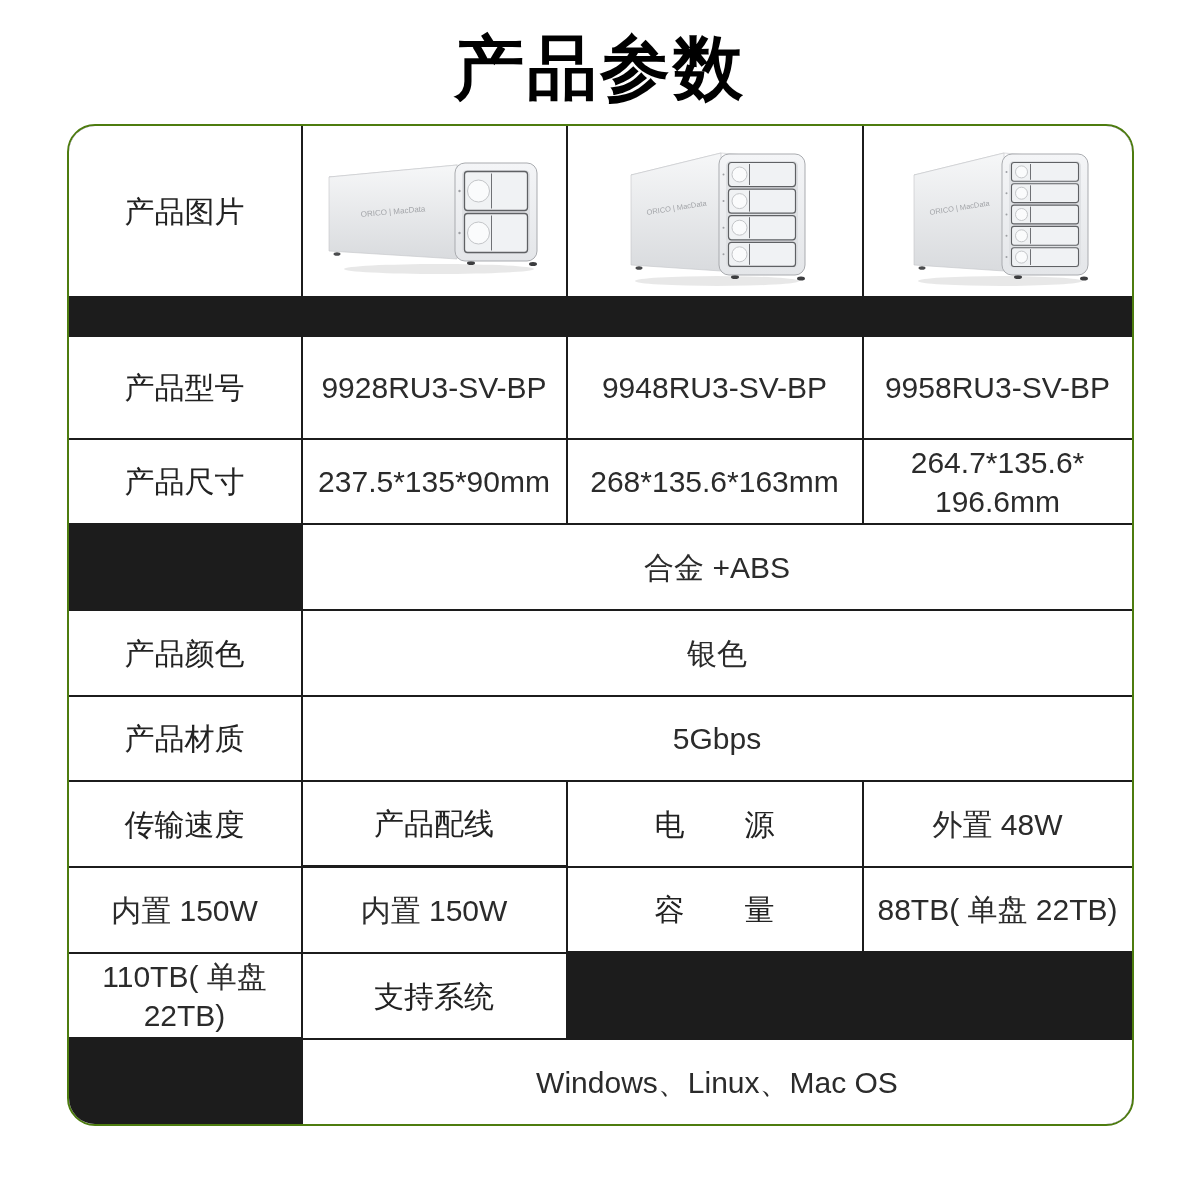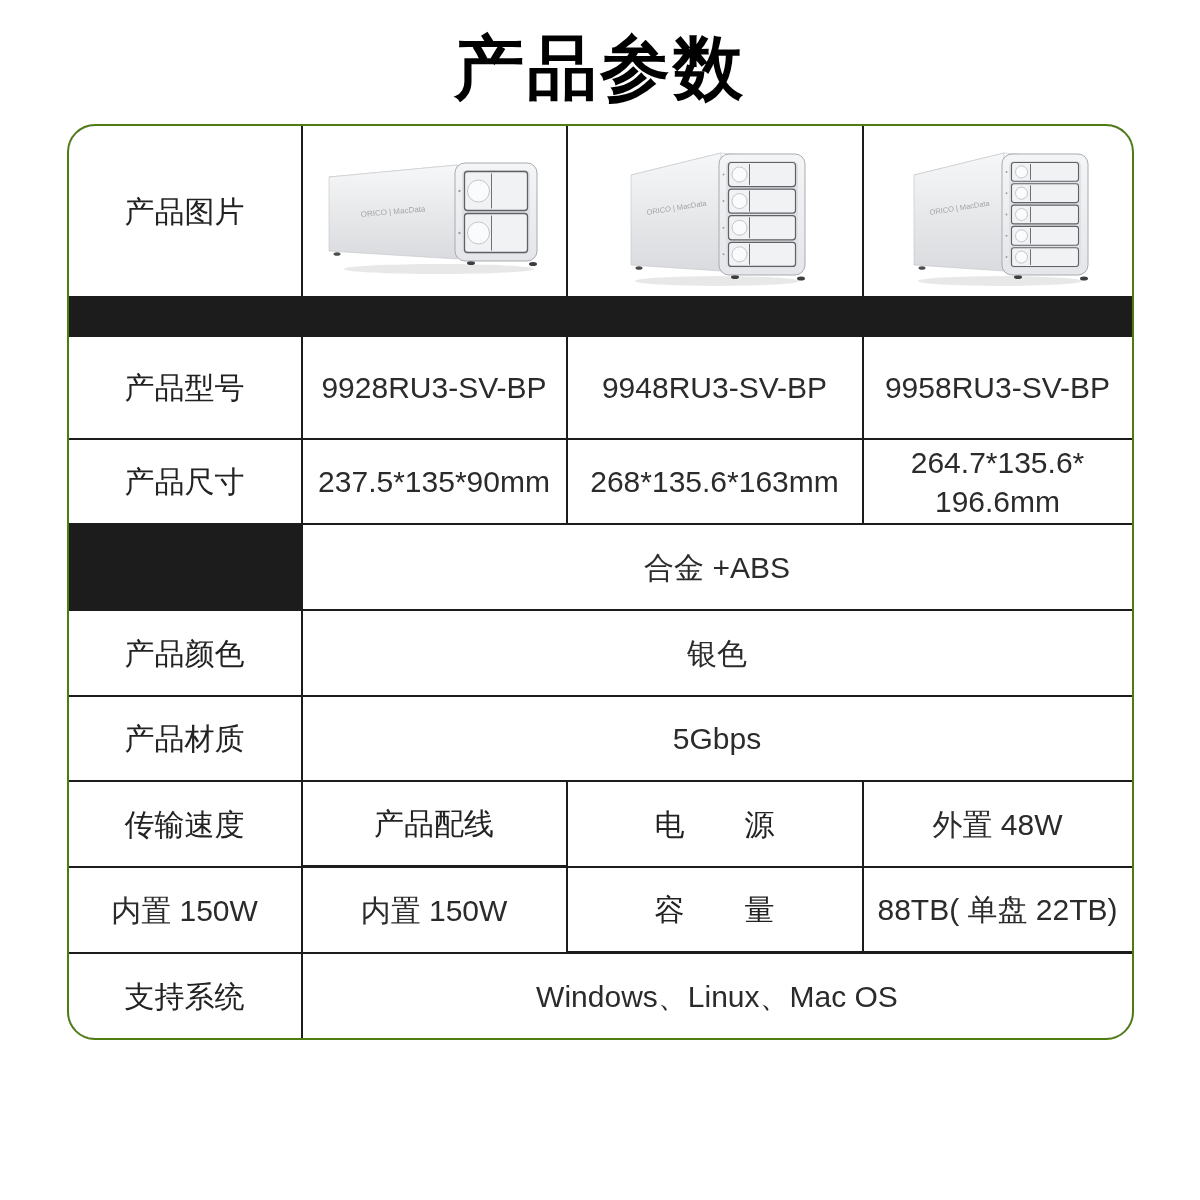--- a/index.html
+++ b/index.html
@@ -205,18 +205,19 @@
 
     <div class="cell label r-83">产品配线</div>
 
     <div class="cell label r-84">电　　源</div>
     <div class="cell r-84">外置 48W</div>
     <div class="cell r-84">内置 150W</div>
     <div class="cell r-84">内置 150W</div>
 
     <div class="cell label r-83">容　　量</div>
     <div class="cell r-83">88TB( 单盘 22TB)</div>
+    <div class="cell r-83">110TB( 单盘 22TB)</div>
 
     <div class="cell label r-84">支持系统</div>
     <div class="cell span3 r-84">Windows、Linux、Mac OS</div>
 
   </div>
 </div>
 
 </body></html>

